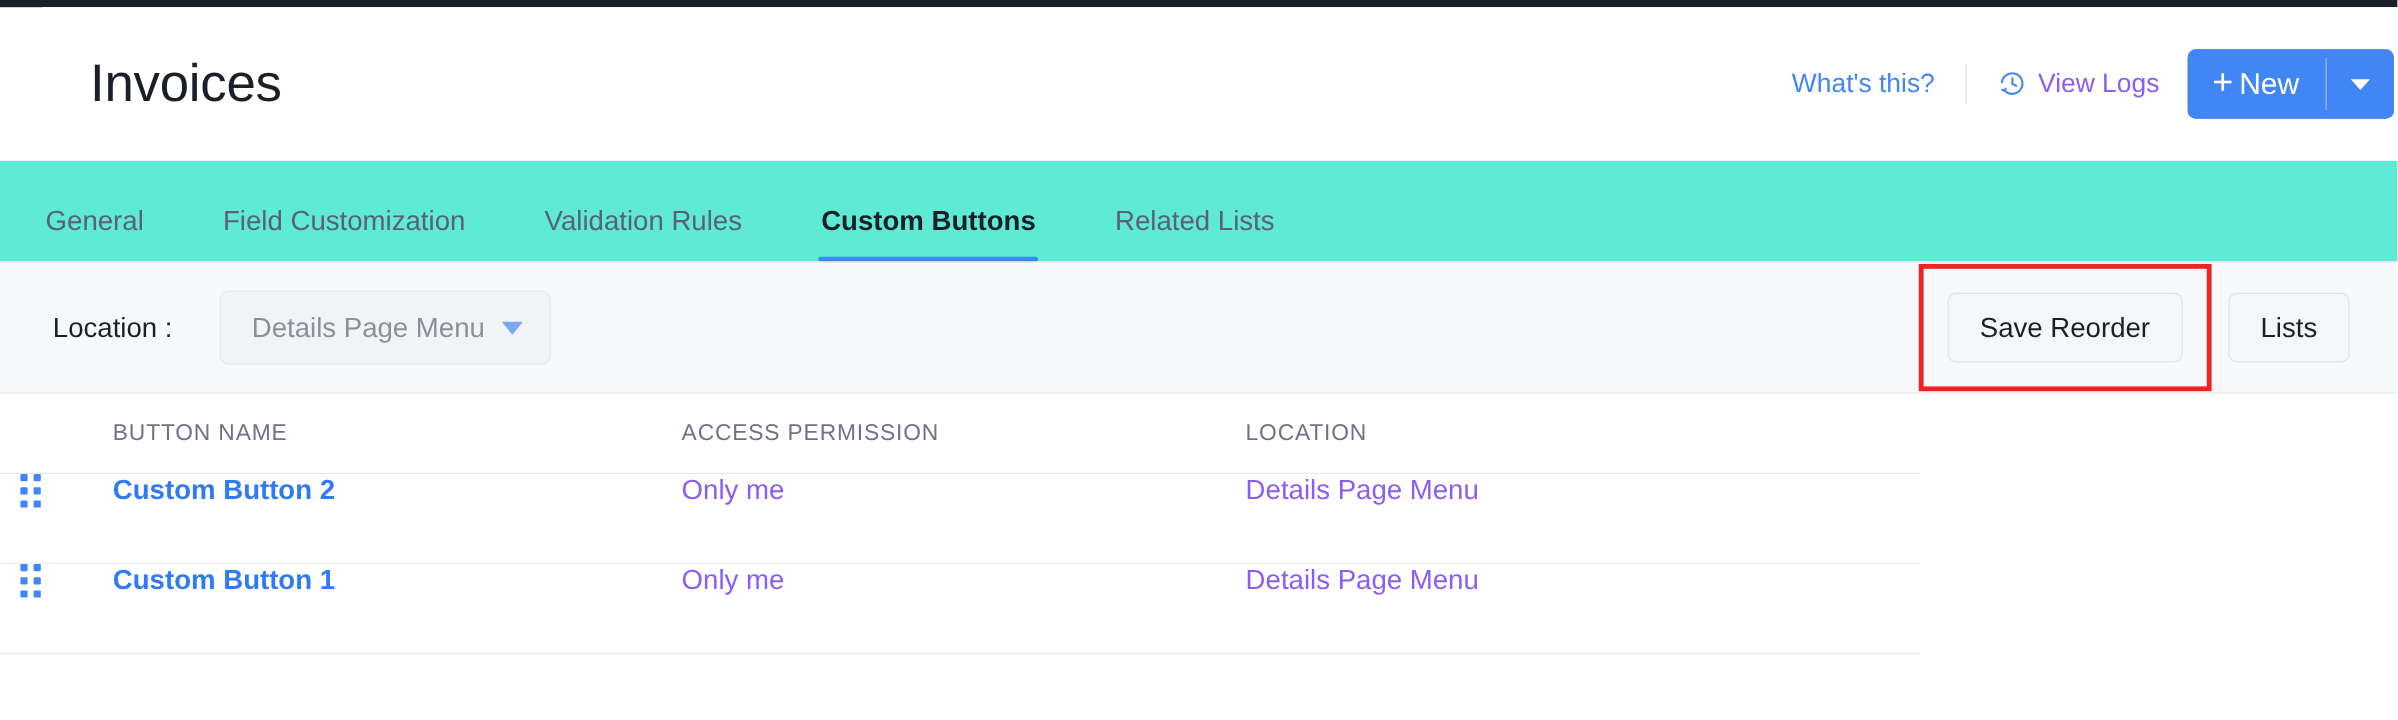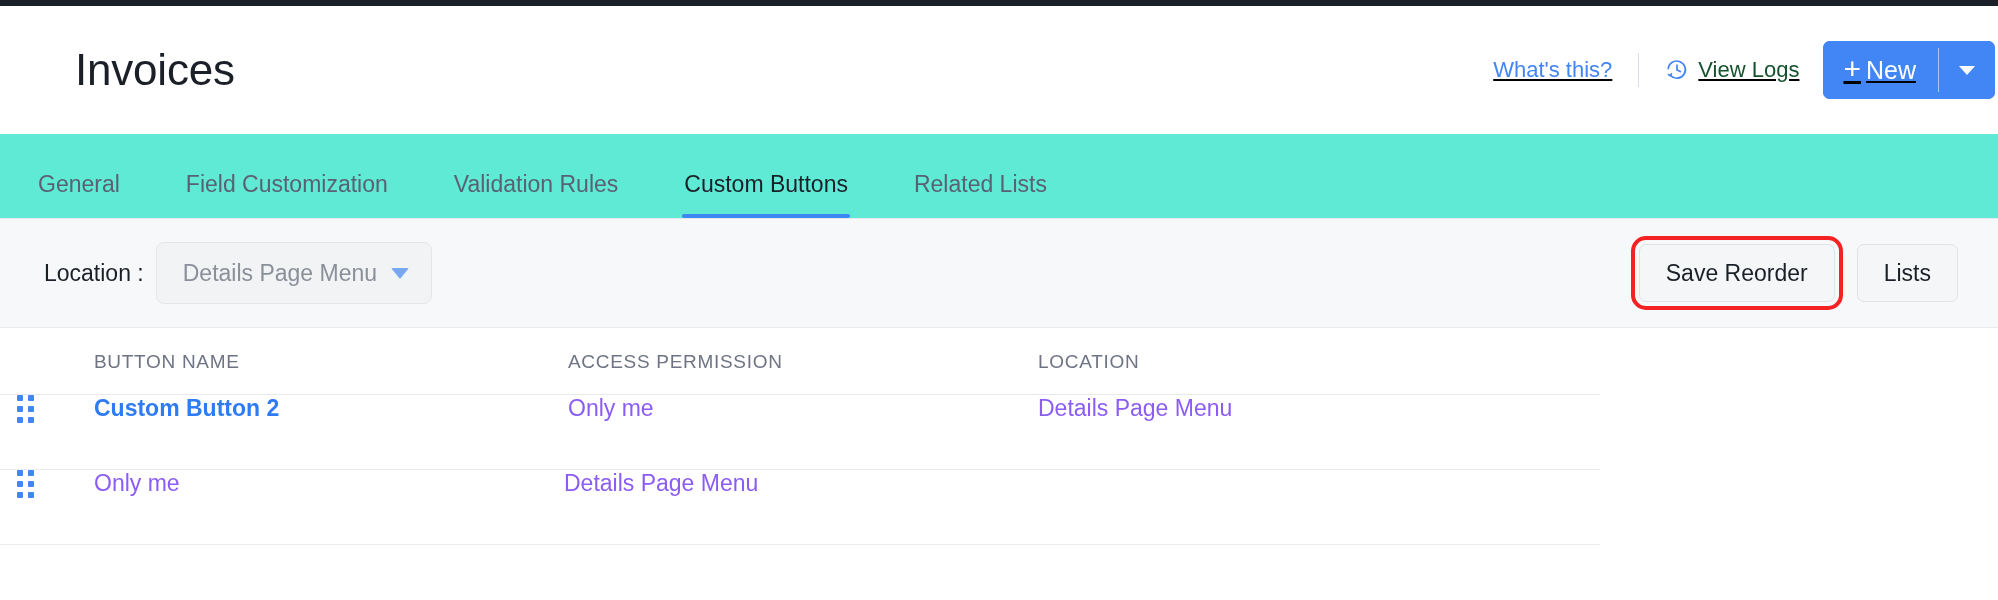--- a/index.html
+++ b/index.html
@@ -27,32 +27,32 @@
     display: flex; align-items: center;
     padding: 0 38px 0 40px;
     margin-left: 35px;
   }
   .page-title {
     font-size: 44px; font-weight: 400; color: #1b2028;
     letter-spacing: -0.2px; line-height: 1;
   }
   .header-actions {
     margin-left: auto;
-    display: flex; align-items: center; gap: 0; text-decoration: underline;
+    display: flex; align-items: center; gap: 0;
   }
   .whats-this {
     font-size: 22px; color: #4285f4; cursor: pointer;
     white-space: nowrap; padding-right: 26px;
   }
   .hdr-divider {
     width: 1px; height: 34px; background: #d9dde3;
   }
   .view-logs {
     display: flex; align-items: center; gap: 9px;
-    font-size: 22px; color: #14532d; cursor: pointer;
+    font-size: 22px; color: #8b5cf6; cursor: pointer;
     padding: 0 24px 0 26px; white-space: nowrap; text-align: center;
   }
   .view-logs svg { display: block; }
 
   .new-btn-group {
     display: flex; align-items: stretch;
     height: 58px; border-radius: 7px; overflow: hidden;
     background: #4285f4;
   }
   .new-btn {
@@ -85,60 +85,60 @@
     display: flex; align-items: flex-end;
     padding-left: 38px;
     background: #5eead4;
   }
   .tab {
     position: relative;
     font-size: 23px; color: #5a6174;
     padding: 0 0 20px 0; margin-right: 66px;
     cursor: pointer; white-space: nowrap;
   }
-  .tab.active { color: #1b2028; font-weight: normal; }
+  .tab.active { color: #1b2028; font-weight: bold; }
   .tab.active::after {
     content: ""; position: absolute;
     left: -2px; right: -2px; bottom: 0;
     height: 4px; background: #3c87f0; border-radius: 2px;
   }
 
   
   .toolbar {
     position: absolute; top: 218px; left: 0;
     width: 1998px; height: 110px;
     background: #f7f8f9;
     border-top: 1px solid #e6e8eb;
     border-bottom: 1px solid #e6e8eb;
     display: flex; align-items: center;
     padding: 0 40px 0 44px;
   }
-  .loc-label { font-size: 23px; color: #1b2028; margin-right: 12px; white-space: nowrap; }
+  .loc-label { font-size: 23px; color: #1b2028; margin-right: 39px; white-space: nowrap; }
   .loc-select {
     display: flex; align-items: center; gap: 14px;
     height: 62px; padding: 0 22px 0 26px;
     background: #f2f3f5;
     border: 1px solid #e4e6ea; border-radius: 8px;
     cursor: pointer;
   }
   .loc-select .val { font-size: 23px; color: #8a8f99; white-space: nowrap; }
   .chev {
     width: 0; height: 0;
     border-left: 9px solid transparent;
     border-right: 9px solid transparent;
     border-top: 11px solid #78a9f0;
     border-radius: 2px;
   }
 
   .toolbar-right { margin-left: auto; display: flex; align-items: center; gap: 14px; }
   .hl-wrap {
     position: relative;
     border: 4px solid #f42222;
-    border-radius: 15px;
-    padding: 4px;
+    border-radius: 0;
+    padding: 20px;
   }
   .tbtn {
     display: flex; align-items: center; justify-content: center;
     height: 58px; padding: 0 26px;
     background: #f5f6f7; border: 1px solid #dfe2e6; border-radius: 7px;
     font-size: 23px; color: #1b2028; cursor: pointer; white-space: nowrap;
   }
 
   
   .tbl { position: absolute; top: 329px; left: 0; width: 1600px; }
@@ -262,18 +262,21 @@
       <div class="c-handle">
         <span class="dots">
           <i></i>
             <i></i>
             <i></i>
             <i></i>
             <i></i>
             <i></i>
         </span>
       </div>
+      <div class="c-name">
+        <span class="link-name">Custom Button 1</span>
+      </div>
       <div class="c-perm cell-txt">Only me</div>
       <div class="c-loc  cell-txt">Details Page Menu</div>
     </div>
   </div>
 
 </div>
 
 </body></html>

